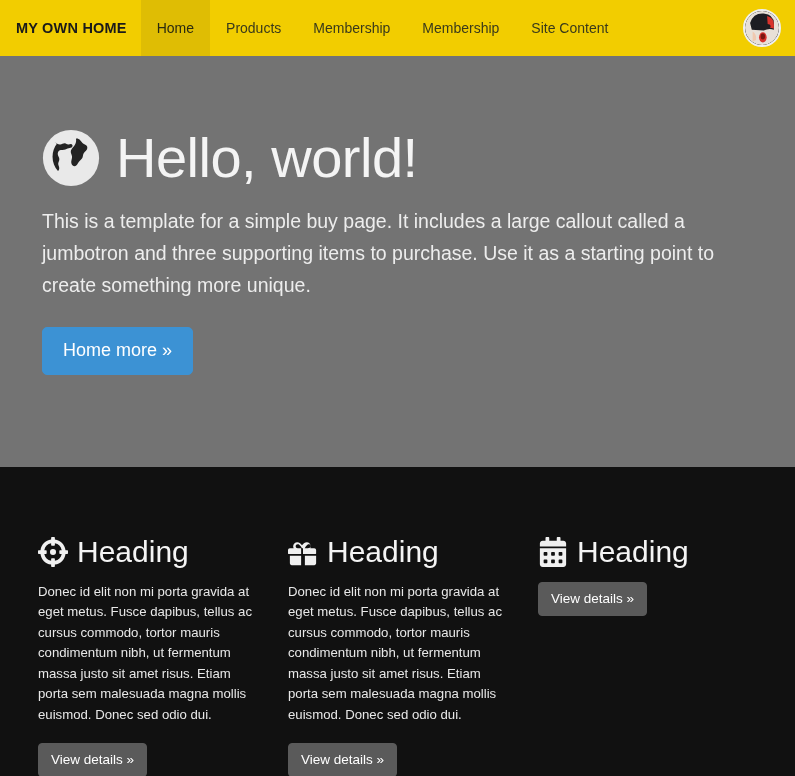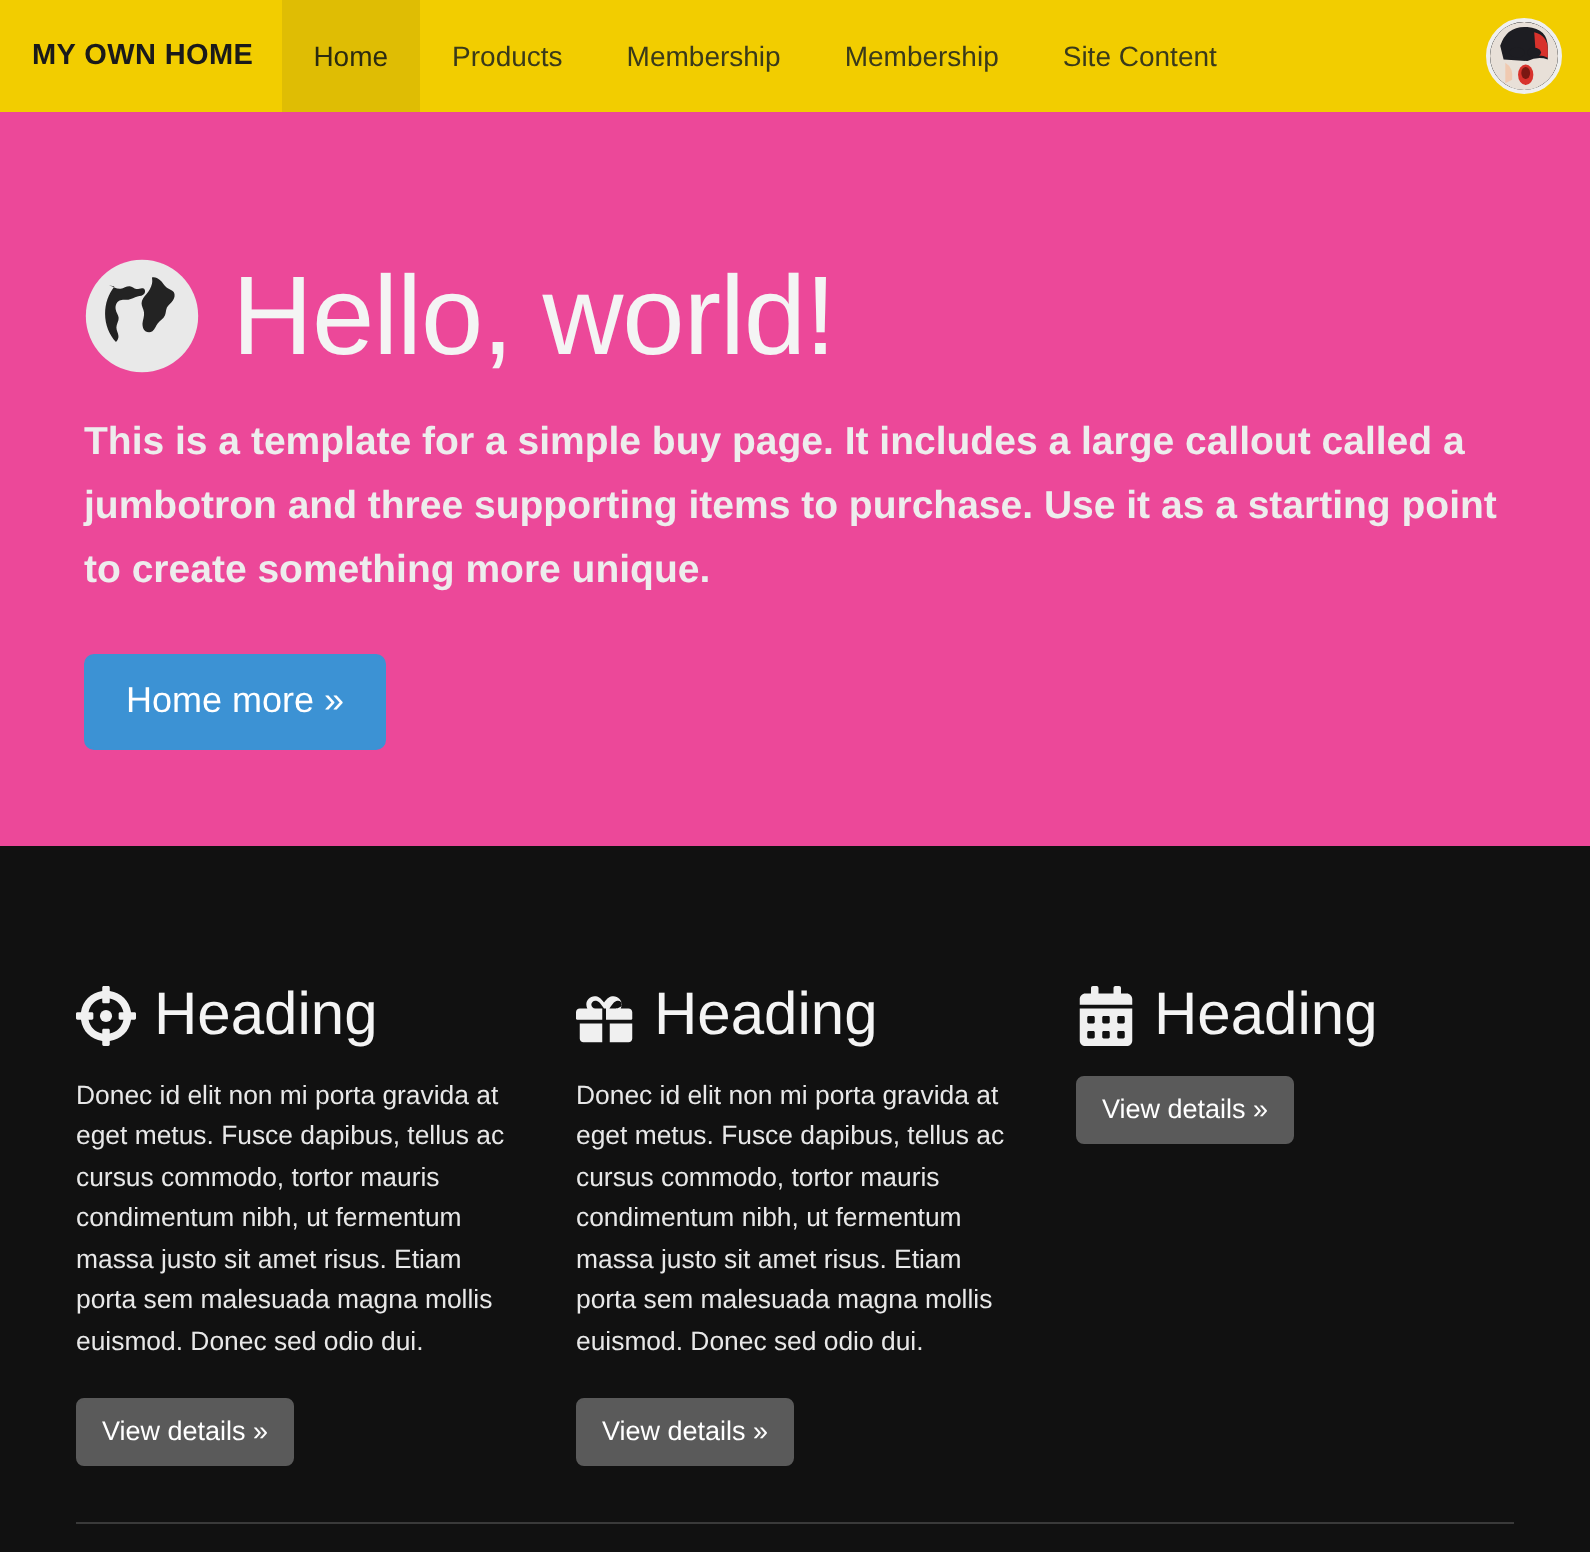--- a/index.html
+++ b/index.html
@@ -69,23 +69,23 @@
     border-radius: 50%;
     overflow: hidden;
     background: #2b2b2b;
     border: 2px solid #efefef;
     display: block;
   }
   .avatar svg { display: block; width: 100%; height: 100%; }
 
   
   .jumbotron {
-    background: #ec4899;
+    background: #737373;
     padding: 72px 42px 58px 42px;
-    height: 367px;
+    height: 411px;
   }
   .jumbo-title {
     margin: 0 0 18px 0;
     font-size: 56px;
     font-weight: 400;
     line-height: 1.08;
     color: #f4f4f4;
     display: flex;
     align-items: center;
     letter-spacing: -0.5px;
@@ -96,21 +96,21 @@
     margin-right: 16px;
     flex: 0 0 auto;
     display: inline-block;
   }
   .globe-icon svg { display: block; width: 100%; height: 100%; }
   .jumbo-text {
     margin: 0 0 26px 0;
     font-size: 19.5px;
     line-height: 1.62;
     color: #ededed;
-    font-weight: 700;
+    font-weight: 400;
     max-width: 715px;
   }
   .btn {
     display: inline-block;
     border: 1px solid transparent;
     border-radius: 5px;
     text-decoration: none;
     cursor: pointer;
     font-family: inherit;
   }

